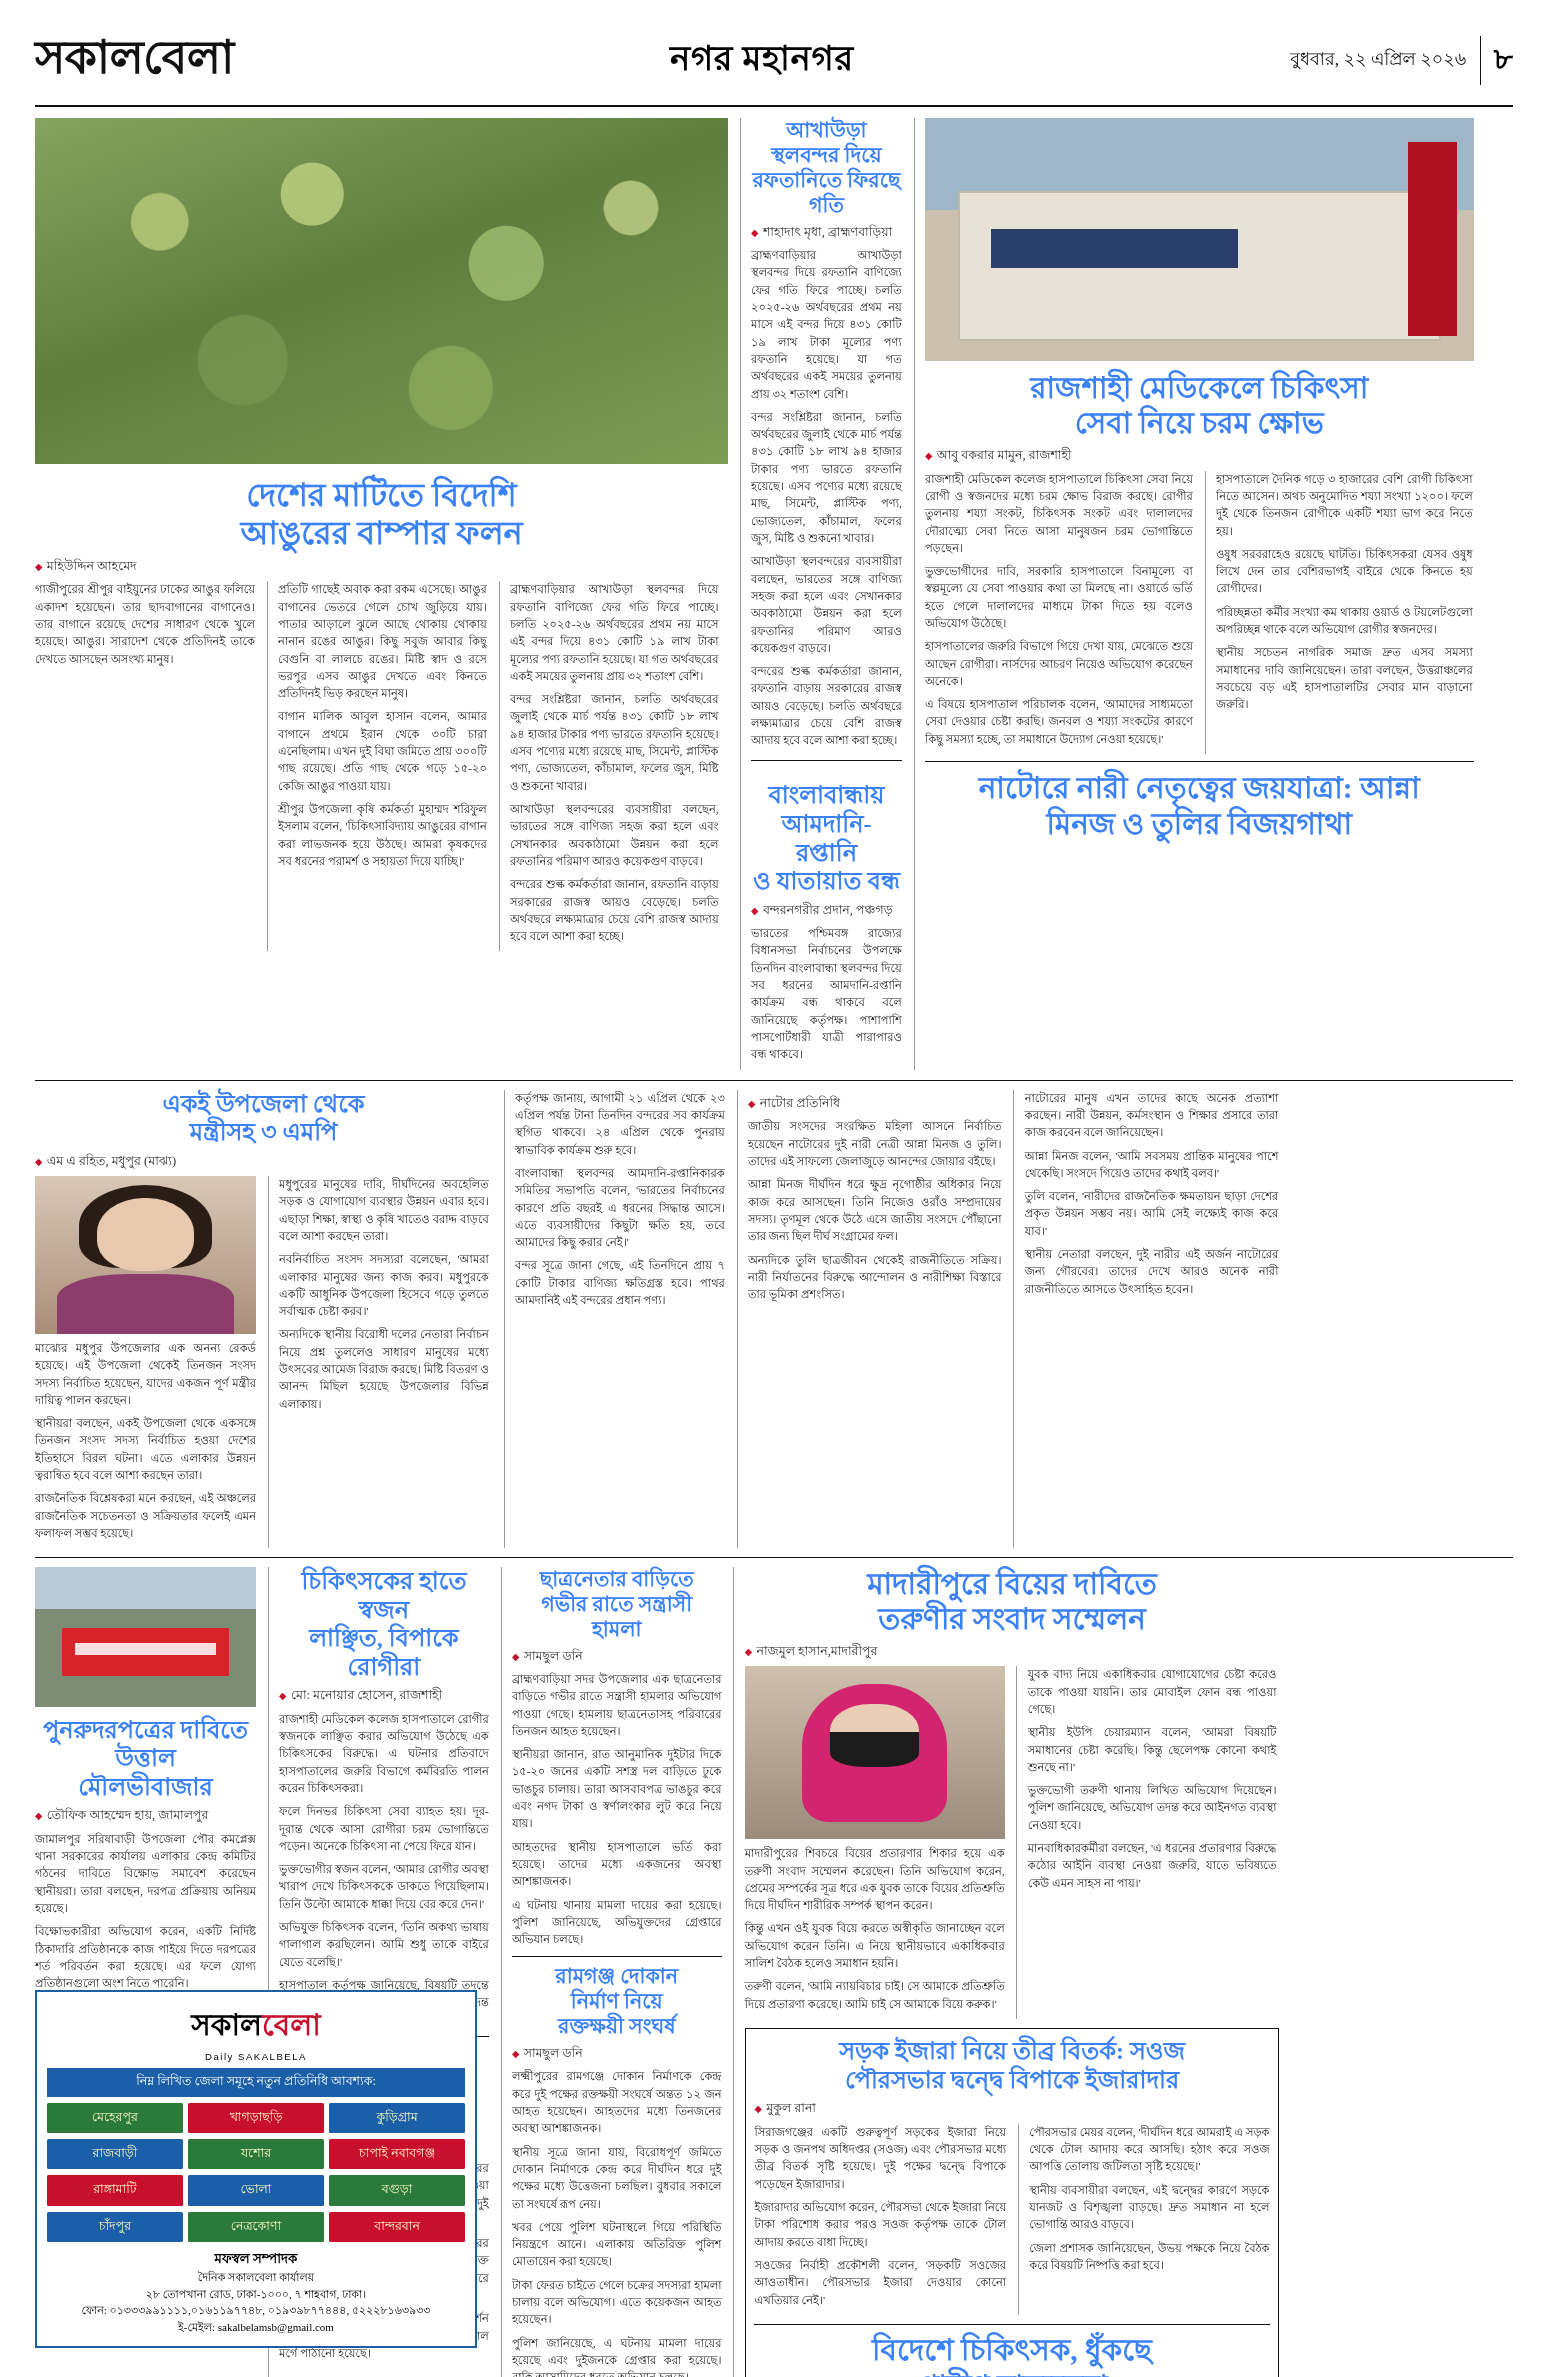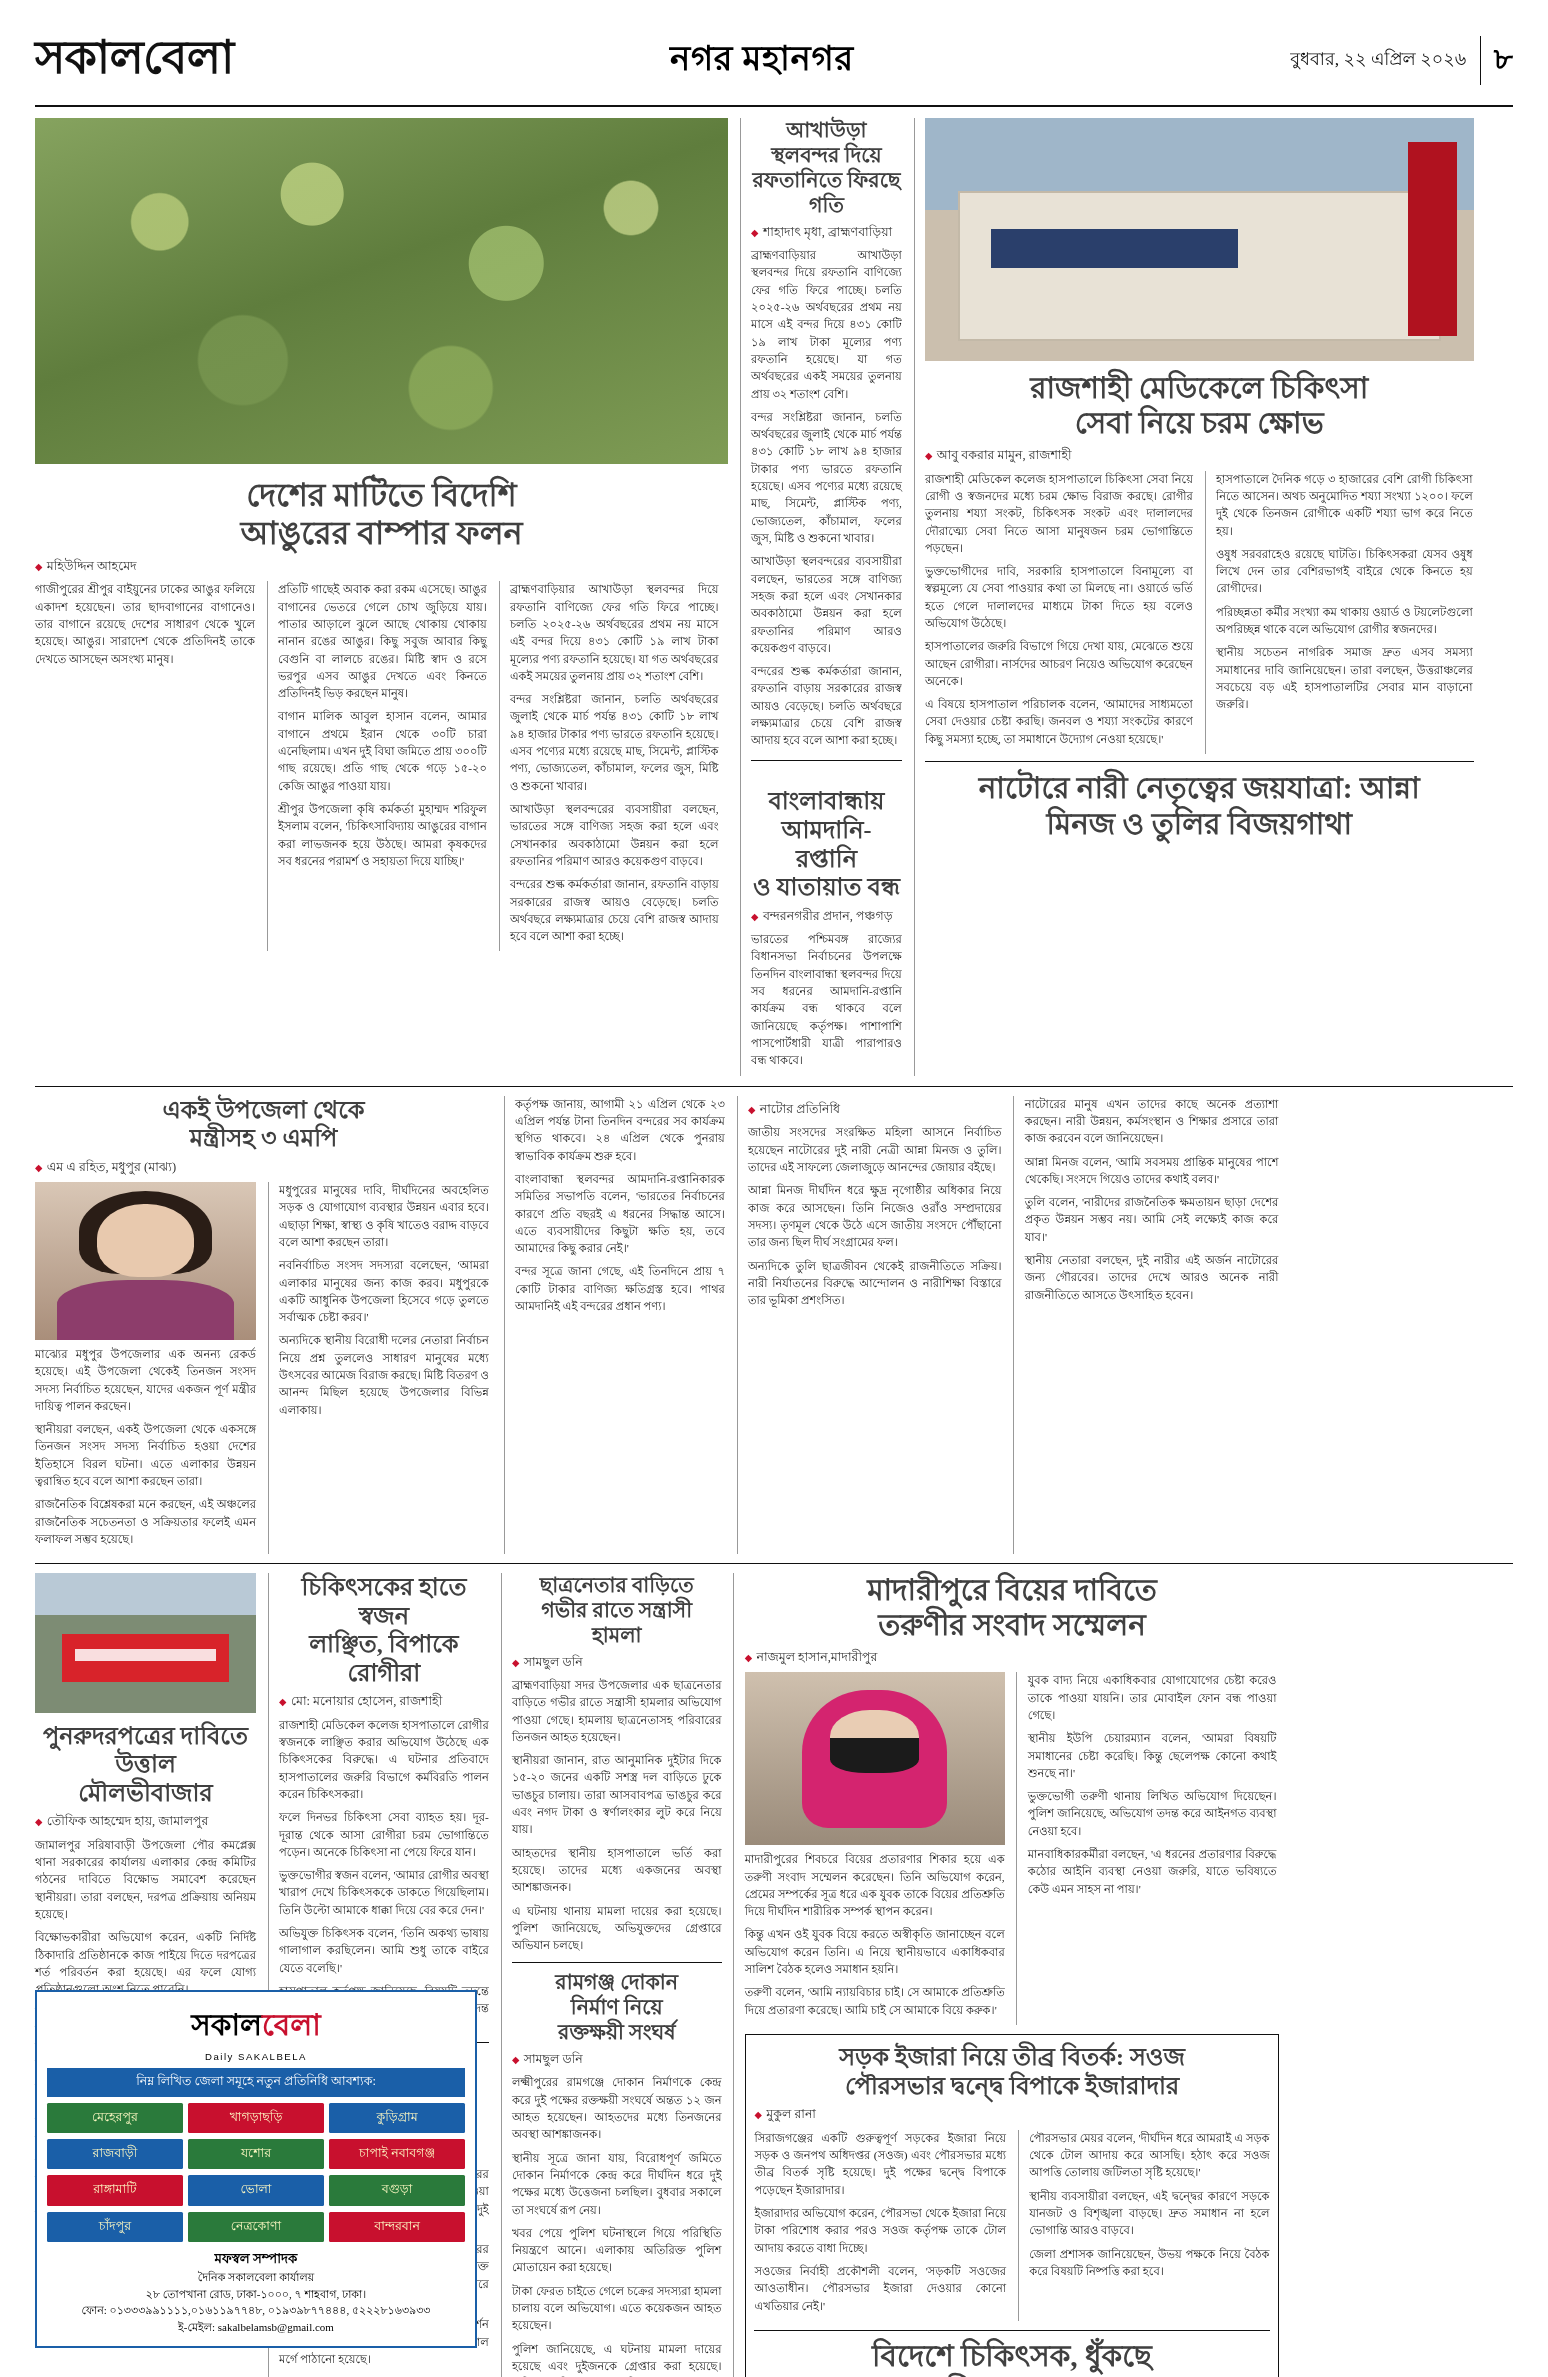--- a/index.html
+++ b/index.html
@@ -9,21 +9,21 @@
     box-sizing:border-box;padding:22px 35px 17.7px 35px;
   }
   
   .masthead{display:flex;align-items:center;justify-content:space-between;border-bottom:2.9px solid #111;padding-bottom:7.4px;}
   .logo-wrap{display:flex;align-items:baseline;}
   .logo{font-size:46px;font-weight:bold;letter-spacing:-0.7px;color:#111;font-family:"Liberation Sans",sans-serif;}
   .mast-center{font-size:34px;font-weight:bold;color:#000000;letter-spacing:0.7px;}
   .mast-right{display:flex;align-items:center;gap:13.3px;justify-content:center;}
   .mast-date{font-size:17.7px;color:#111;}
   .page-no{font-size:29.5px;font-weight:bold;border-left:1.5px solid #111;padding-left:13.3px;}
-  .hl{font-weight:bold;color:#404040;line-height:1.22;text-align:center;}
+  .hl{font-weight:bold;color:#3b82f6;line-height:1.22;text-align:center;}
   .byline{font-size:12.5px;color:#333;margin:4.4px 0 4.4px 0;}
   .byline:before{content:"\25C6";color:#c8102e;margin-right:4.4px;font-size:9.6px;}
   p.body{font-size:11.4px;line-height:1.52;text-align:justify;margin:0 0 5.9px 0;color:#1b1b1b;}
   .col{box-sizing:border-box;}
   .photo{background:#9fb98a;position:relative;overflow:hidden;}
   
   .grid{display:flex;gap:11.8px;}
   .vline{border-left:0.7px solid #999;}
   
   .top{display:flex;gap:11.8px;margin-top:10.3px;}
@@ -109,21 +109,21 @@
       </div>
     </div>
 
     <div class="col vline" style="width:162px;padding-left:10.3px;">
       <div class="hl smallheadline">আখাউড়া স্থলবন্দর দিয়ে রফতানিতে ফিরছে গতি</div>
       <div class="byline">শাহাদাৎ মৃধা, ব্রাহ্মণবাড়িয়া</div>
       <p class="body">ব্রাহ্মণবাড়িয়ার আখাউড়া স্থলবন্দর দিয়ে রফতানি বাণিজ্যে ফের গতি ফিরে পাচ্ছে। চলতি ২০২৫-২৬ অর্থবছরের প্রথম নয় মাসে এই বন্দর দিয়ে ৪৩১ কোটি ১৯ লাখ টাকা মূল্যের পণ্য রফতানি হয়েছে। যা গত অর্থবছরের একই সময়ের তুলনায় প্রায় ৩২ শতাংশ বেশি।</p>
       <p class="body">বন্দর সংশ্লিষ্টরা জানান, চলতি অর্থবছরের জুলাই থেকে মার্চ পর্যন্ত ৪৩১ কোটি ১৮ লাখ ৯৪ হাজার টাকার পণ্য ভারতে রফতানি হয়েছে। এসব পণ্যের মধ্যে রয়েছে মাছ, সিমেন্ট, প্লাস্টিক পণ্য, ভোজ্যতেল, কাঁচামাল, ফলের জুস, মিষ্টি ও শুকনো খাবার।</p>
       <p class="body">আখাউড়া স্থলবন্দরের ব্যবসায়ীরা বলছেন, ভারতের সঙ্গে বাণিজ্য সহজ করা হলে এবং সেখানকার অবকাঠামো উন্নয়ন করা হলে রফতানির পরিমাণ আরও কয়েকগুণ বাড়বে।</p>
       <p class="body">বন্দরের শুল্ক কর্মকর্তারা জানান, রফতানি বাড়ায় সরকারের রাজস্ব আয়ও বেড়েছে। চলতি অর্থবছরে লক্ষ্যমাত্রার চেয়ে বেশি রাজস্ব আদায় হবে বলে আশা করা হচ্ছে।</p>
-      <div class="hl subheadline" style="margin-top:10.3px;border-top:1.5px solid #111;padding-top:26px;">
+      <div class="hl subheadline" style="margin-top:10.3px;border-top:1.5px solid #111;padding-top:20px;">
         <div>বাংলাবান্ধায় আমদানি-রপ্তানি</div>
         <div>ও যাতায়াত বন্ধ</div>
       </div>
       <div class="byline">বন্দরনগরীর প্রদান, পঞ্চগড়</div>
       <p class="body">ভারতের পশ্চিমবঙ্গ রাজ্যের বিধানসভা নির্বাচনের উপলক্ষে তিনদিন বাংলাবান্ধা স্থলবন্দর দিয়ে সব ধরনের আমদানি-রপ্তানি কার্যক্রম বন্ধ থাকবে বলে জানিয়েছে কর্তৃপক্ষ। পাশাপাশি পাসপোর্টধারী যাত্রী পারাপারও বন্ধ থাকবে।</p>
     </div>
 
     <div class="col vline" style="width:560px;padding-left:10.3px;">
       <div class="photo hosp-photo">
         <div class="bld"></div>

